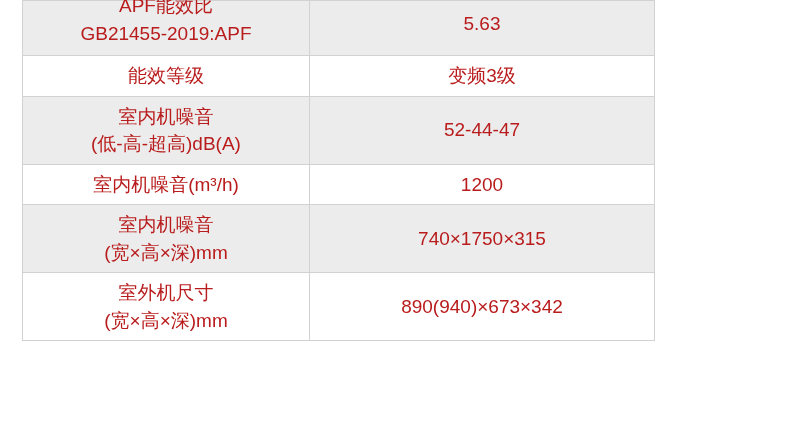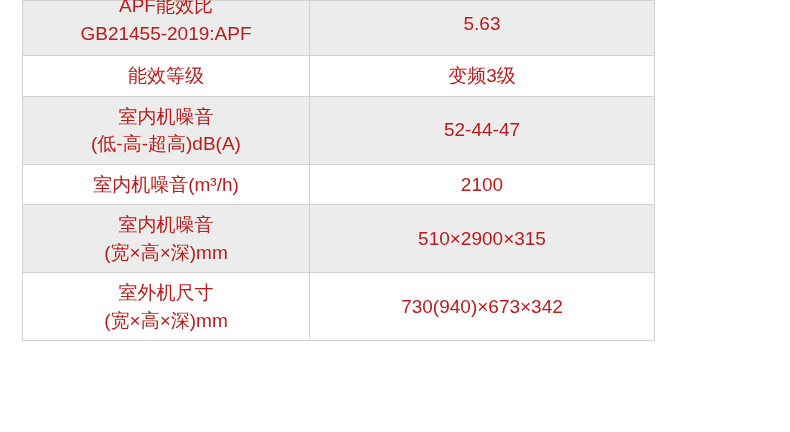--- a/index.html
+++ b/index.html
@@ -99,40 +99,40 @@
         <td class="value-cell">
           <span class="line">52-44-47</span>
         </td>
       </tr>
 
       <tr class="row-plain">
         <td class="label-cell">
           <span class="line">室内机噪音(m³/h)</span>
         </td>
         <td class="value-cell">
-          <span class="line">2100</span>
+          <span class="line">1200</span>
         </td>
       </tr>
 
       <tr class="row-shaded">
         <td class="label-cell">
           <span class="line">室内机噪音</span>
           <span class="line">(宽×高×深)mm</span>
         </td>
         <td class="value-cell">
-          <span class="line">510×2900×315</span>
+          <span class="line">740×1750×315</span>
         </td>
       </tr>
 
       <tr class="row-plain">
         <td class="label-cell">
           <span class="line">室外机尺寸</span>
           <span class="line">(宽×高×深)mm</span>
         </td>
         <td class="value-cell">
-          <span class="line">730(940)×673×342</span>
+          <span class="line">890(940)×673×342</span>
         </td>
       </tr>
 
     </tbody>
   </table>
   <div class="bottom-fill"></div>
 </div>
 
 </body></html>

